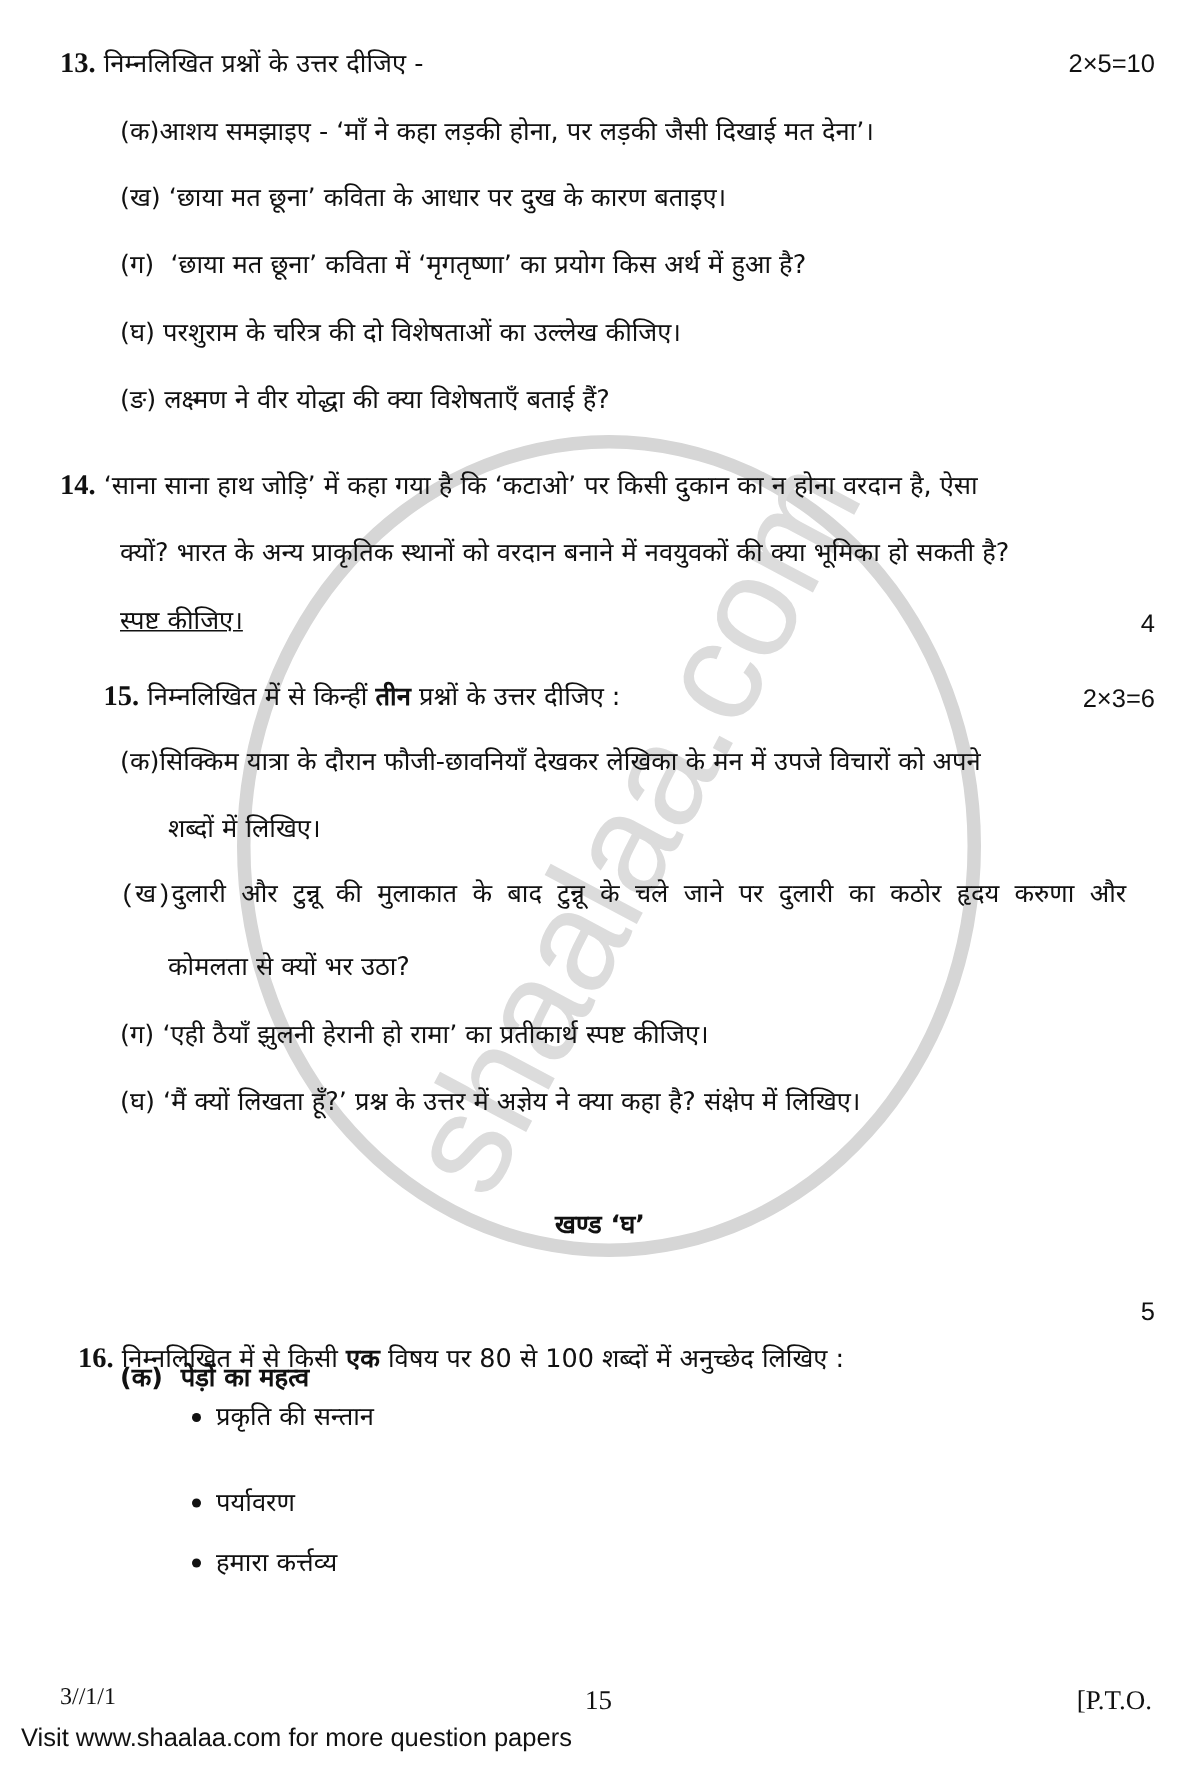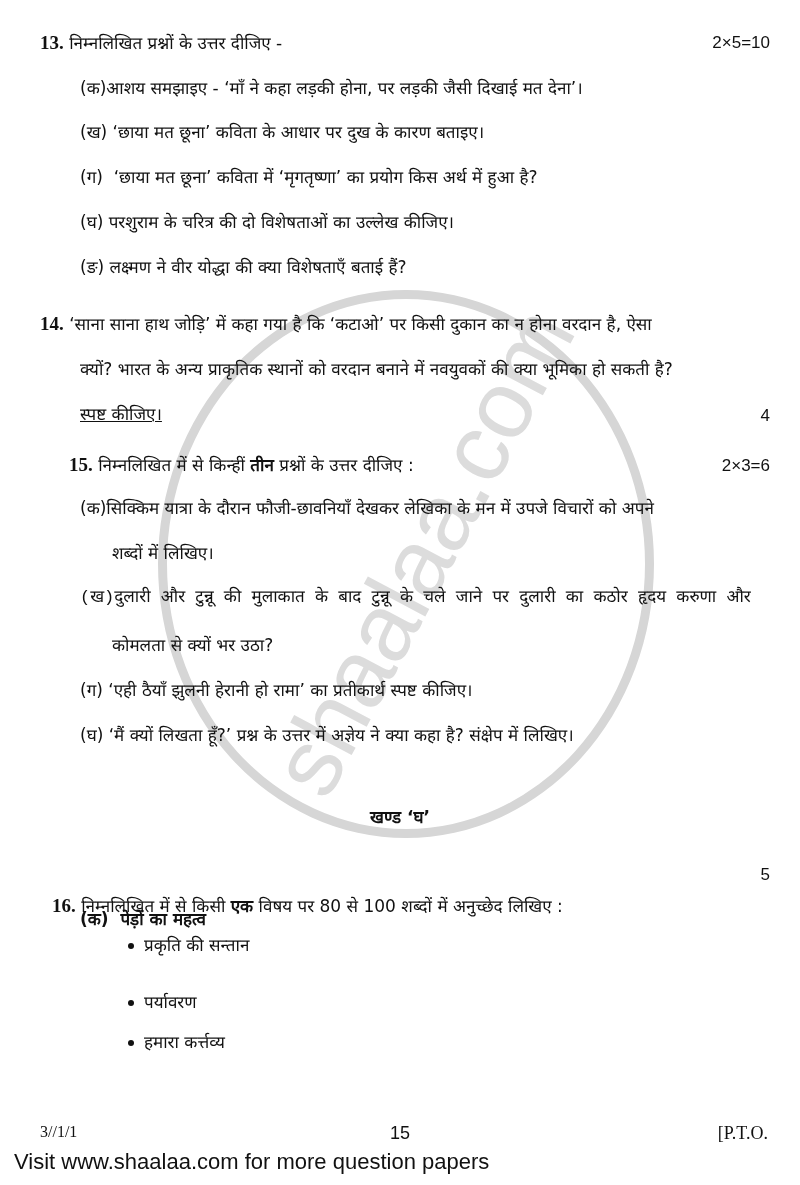--- a/index.html
+++ b/index.html
@@ -28,23 +28,23 @@
   .qnum { font-family: "Liberation Serif", serif; font-weight: bold; font-size: 19px; }
   .marks { position: absolute; right: 30px; font-family: Liberation Sans, sans-serif; font-size: 17px; z-index: 1; }
   .b { font-weight: bold; }
 
   .bullet::before {
     content: ""; display: inline-block; width: 6px; height: 6px; border-radius: 50%;
     background: #111; margin-right: 10px; vertical-align: middle;
   }
 
   .footer-code { position: absolute; left: 40px; top: 1123px; font-family: "Liberation Serif", serif; font-size: 16px; }
-  .footer-page { position: absolute; left: 390px; top: 1123px; font-family: Liberation Sans, sans-serif; font-size: 18px; }
+  .footer-page { position: absolute; left: 390px; top: 1123px; font-family: Liberation Serif, serif; font-size: 18px; }
   .footer-pto { position: absolute; right: 32px; top: 1123px; font-family: "Liberation Serif", serif; font-size: 18px; }
-  .footer-visit { position: absolute; left: 14px; top: 1149px; font-family: "Liberation Sans", sans-serif; font-size: 22px; }
+  .footer-visit { position: absolute; left: 14px; top: 1149px; font-family: "Liberation Sans", sans-serif; font-size: 17px; }
 </style>
 </head>
 <body>
 
 <div class="page">
 
   <div class="wm-circle"></div>
   <div class="wm-text">shaalaa.com</div>
 
   <div class="line" style="left:40px; top:32px;">

